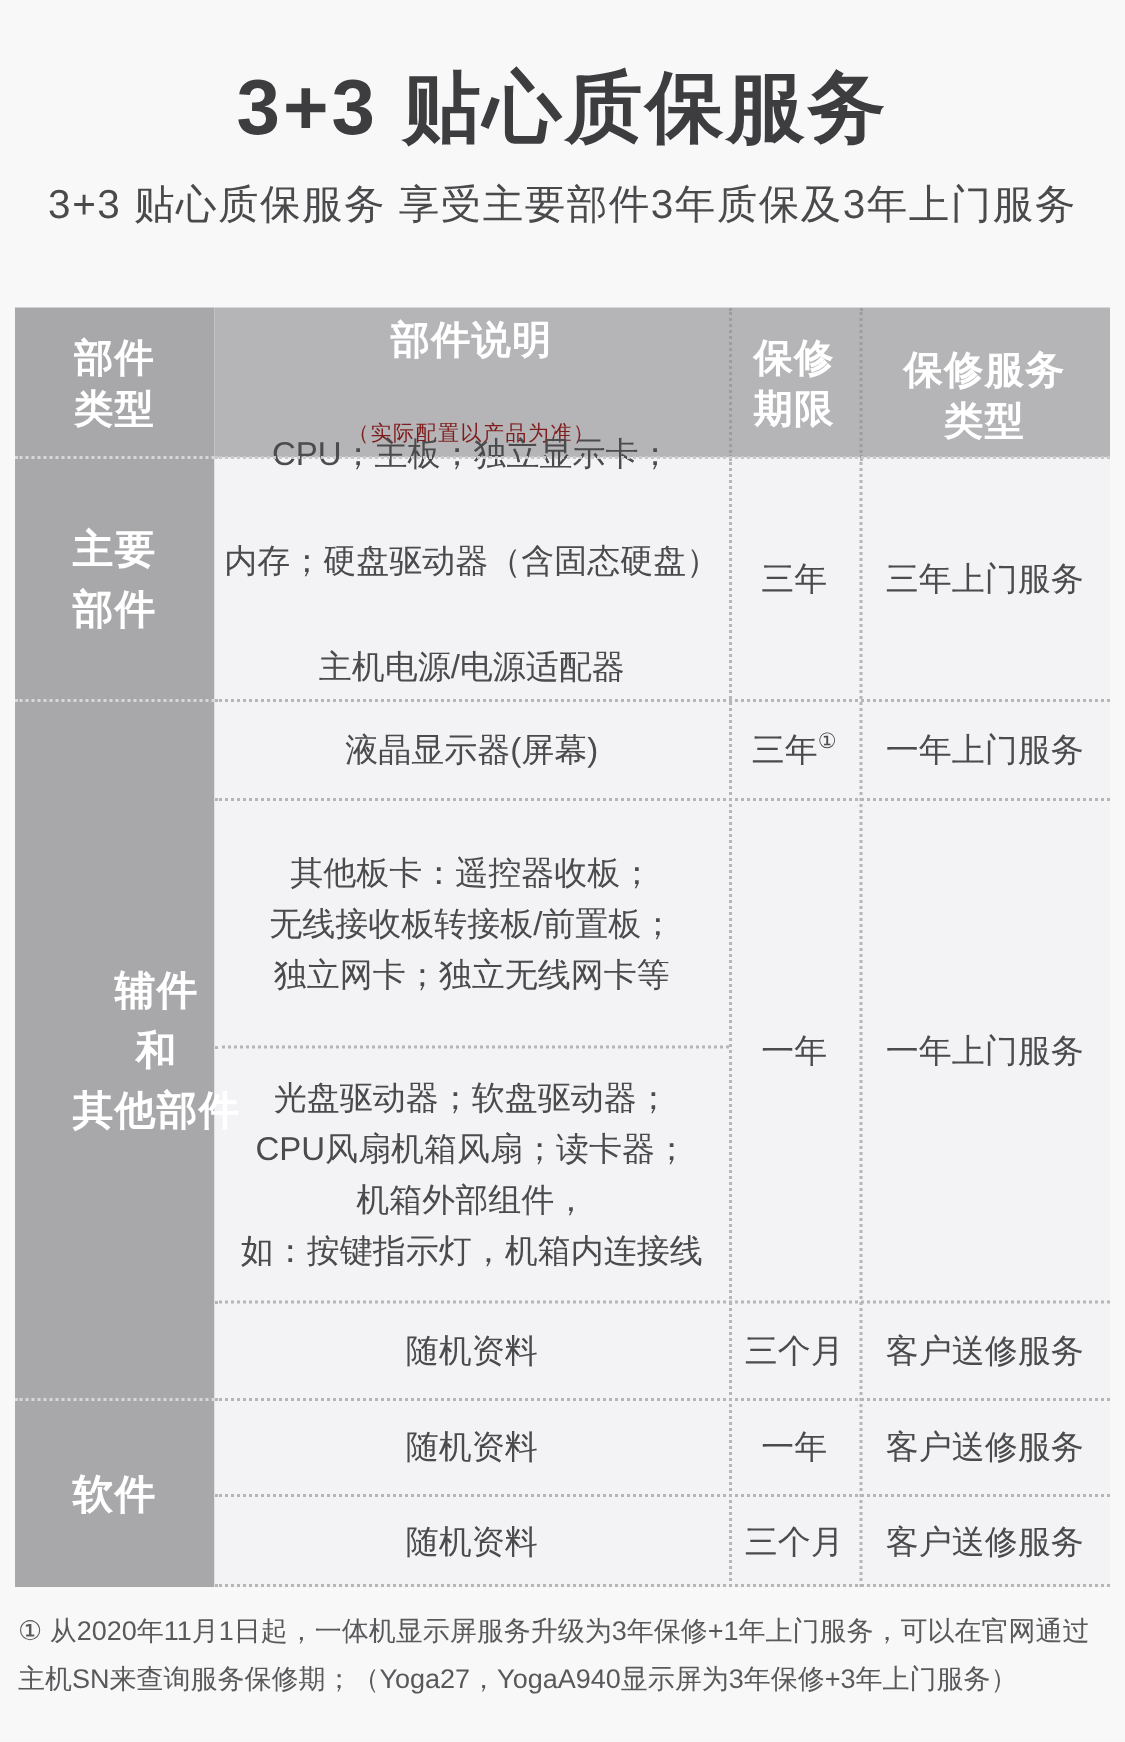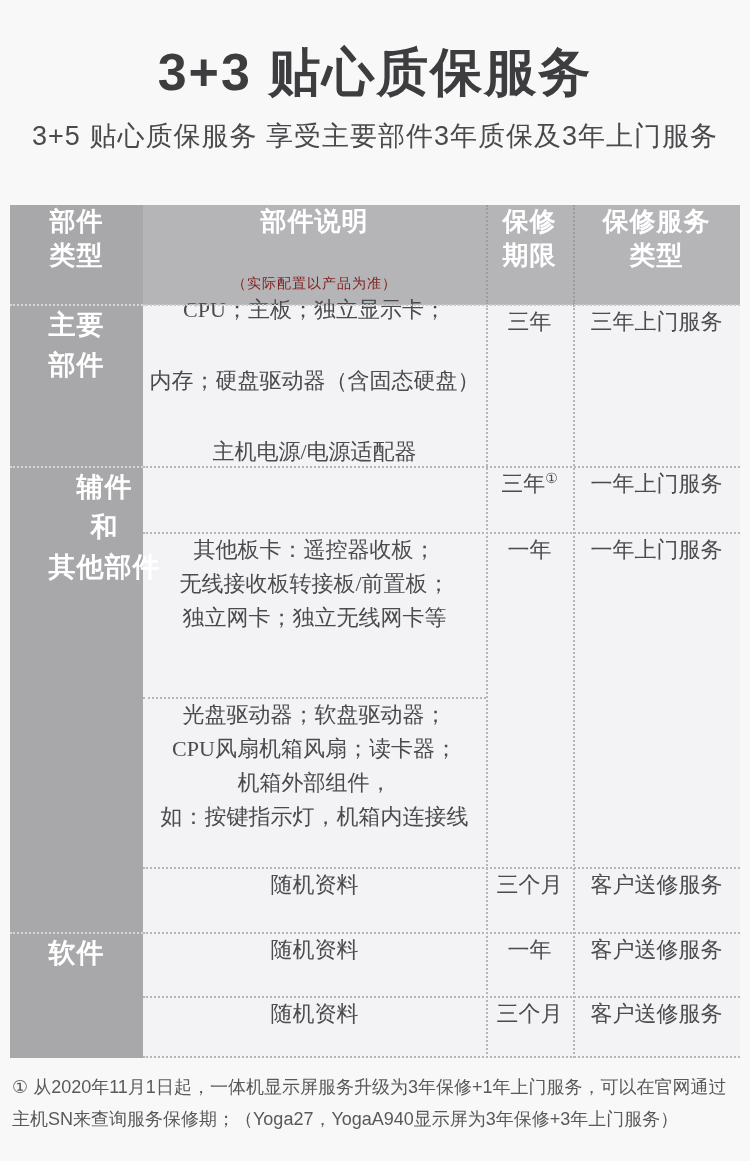--- a/index.html
+++ b/index.html
@@ -19,21 +19,21 @@
     text-align:center; font-size:27px; color:#4a4a4c;
     letter-spacing:1px; line-height:40px;
   }
   .warranty-table { position:absolute; left:10px; top:205px; width:730px; height:853px; }
   .bg { position:absolute; }
   .bg-col1 { left:0; top:0; width:133px; height:853px; background:#a8a8ab; }
   .bg-header { left:133px; top:0; width:597px; height:100px; background:#b5b5b8; }
   .bg-body { left:133px; top:100px; width:597px; height:753px; background:#f3f3f5; }
   .cell {
     position:absolute; display:flex; flex-direction:column;
-    align-items:center; justify-content:flex-start; text-align:center;font-family:Liberation Serif, serif;
+    align-items:center; justify-content:center; text-align:center;
   }
   .hdr-text { color:#ffffff; font-weight:bold; font-size:26px; line-height:34px; letter-spacing:1px; }
   .hdr-note { color:#7f1d1d; font-size:14px; line-height:28px; margin-top:2px; letter-spacing:1px; }
   .section-label { color:#ffffff; font-weight:bold; font-size:27px; line-height:40px; letter-spacing:1px; }
   .body-text { color:#4b4b4e; font-size:22px; line-height:34px; }
   .sup-note { font-size:14px; vertical-align:super; line-height:0; }
   .hline { position:absolute; height:0; border-top:2px dotted #b6b6b8; }
   .hline-onGray { border-top:2px dotted #d7d7d9; }
   .hline-headerEdge { border-top:2px dotted #c8c8ca; }
   .vline { position:absolute; width:0; border-left:2px dotted #b6b6b8; }
@@ -42,21 +42,21 @@
     position:absolute; left:12px; top:1071px; width:728px;
     font-size:18px; line-height:32px; color:#59595b; text-align:left;
   }
 </style>
 </head>
 <body>
 
 <div class="page">
 
   <div class="page-title">3+3 贴心质保服务</div>
-  <div class="page-subtitle">3+5 贴心质保服务 享受主要部件3年质保及3年上门服务</div>
+  <div class="page-subtitle">3+3 贴心质保服务 享受主要部件3年质保及3年上门服务</div>
 
   <div class="warranty-table">
 
     <div class="bg bg-col1"></div>
     <div class="bg bg-header"></div>
     <div class="bg bg-body"></div>
 
     <div class="cell" style="left:0;top:0;width:133px;height:100px;">
       <span class="hdr-text">部件</span>
       <span class="hdr-text">类型</span>
@@ -92,20 +92,23 @@
       <span class="body-text">内存；硬盘驱动器（含固态硬盘）</span>
       <span class="body-text">主机电源/电源适配器</span>
     </div>
     <div class="cell" style="left:476px;top:100px;width:87px;height:162px;">
       <span class="body-text">三年</span>
     </div>
     <div class="cell" style="left:563px;top:100px;width:167px;height:162px;">
       <span class="body-text">三年上门服务</span>
     </div>
 
+    <div class="cell" style="left:133px;top:262px;width:343px;height:66px;">
+      <span class="body-text">液晶显示器(屏幕)</span>
+    </div>
     <div class="cell" style="left:476px;top:262px;width:87px;height:66px;">
       <span class="body-text"><span>三年</span><sup class="sup-note">①</sup></span>
     </div>
     <div class="cell" style="left:563px;top:262px;width:167px;height:66px;">
       <span class="body-text">一年上门服务</span>
     </div>
 
     <div class="cell" style="left:133px;top:328px;width:343px;height:165px;">
       <span class="body-text">其他板卡：遥控器收板；</span>
       <span class="body-text">无线接收板转接板/前置板；</span>

